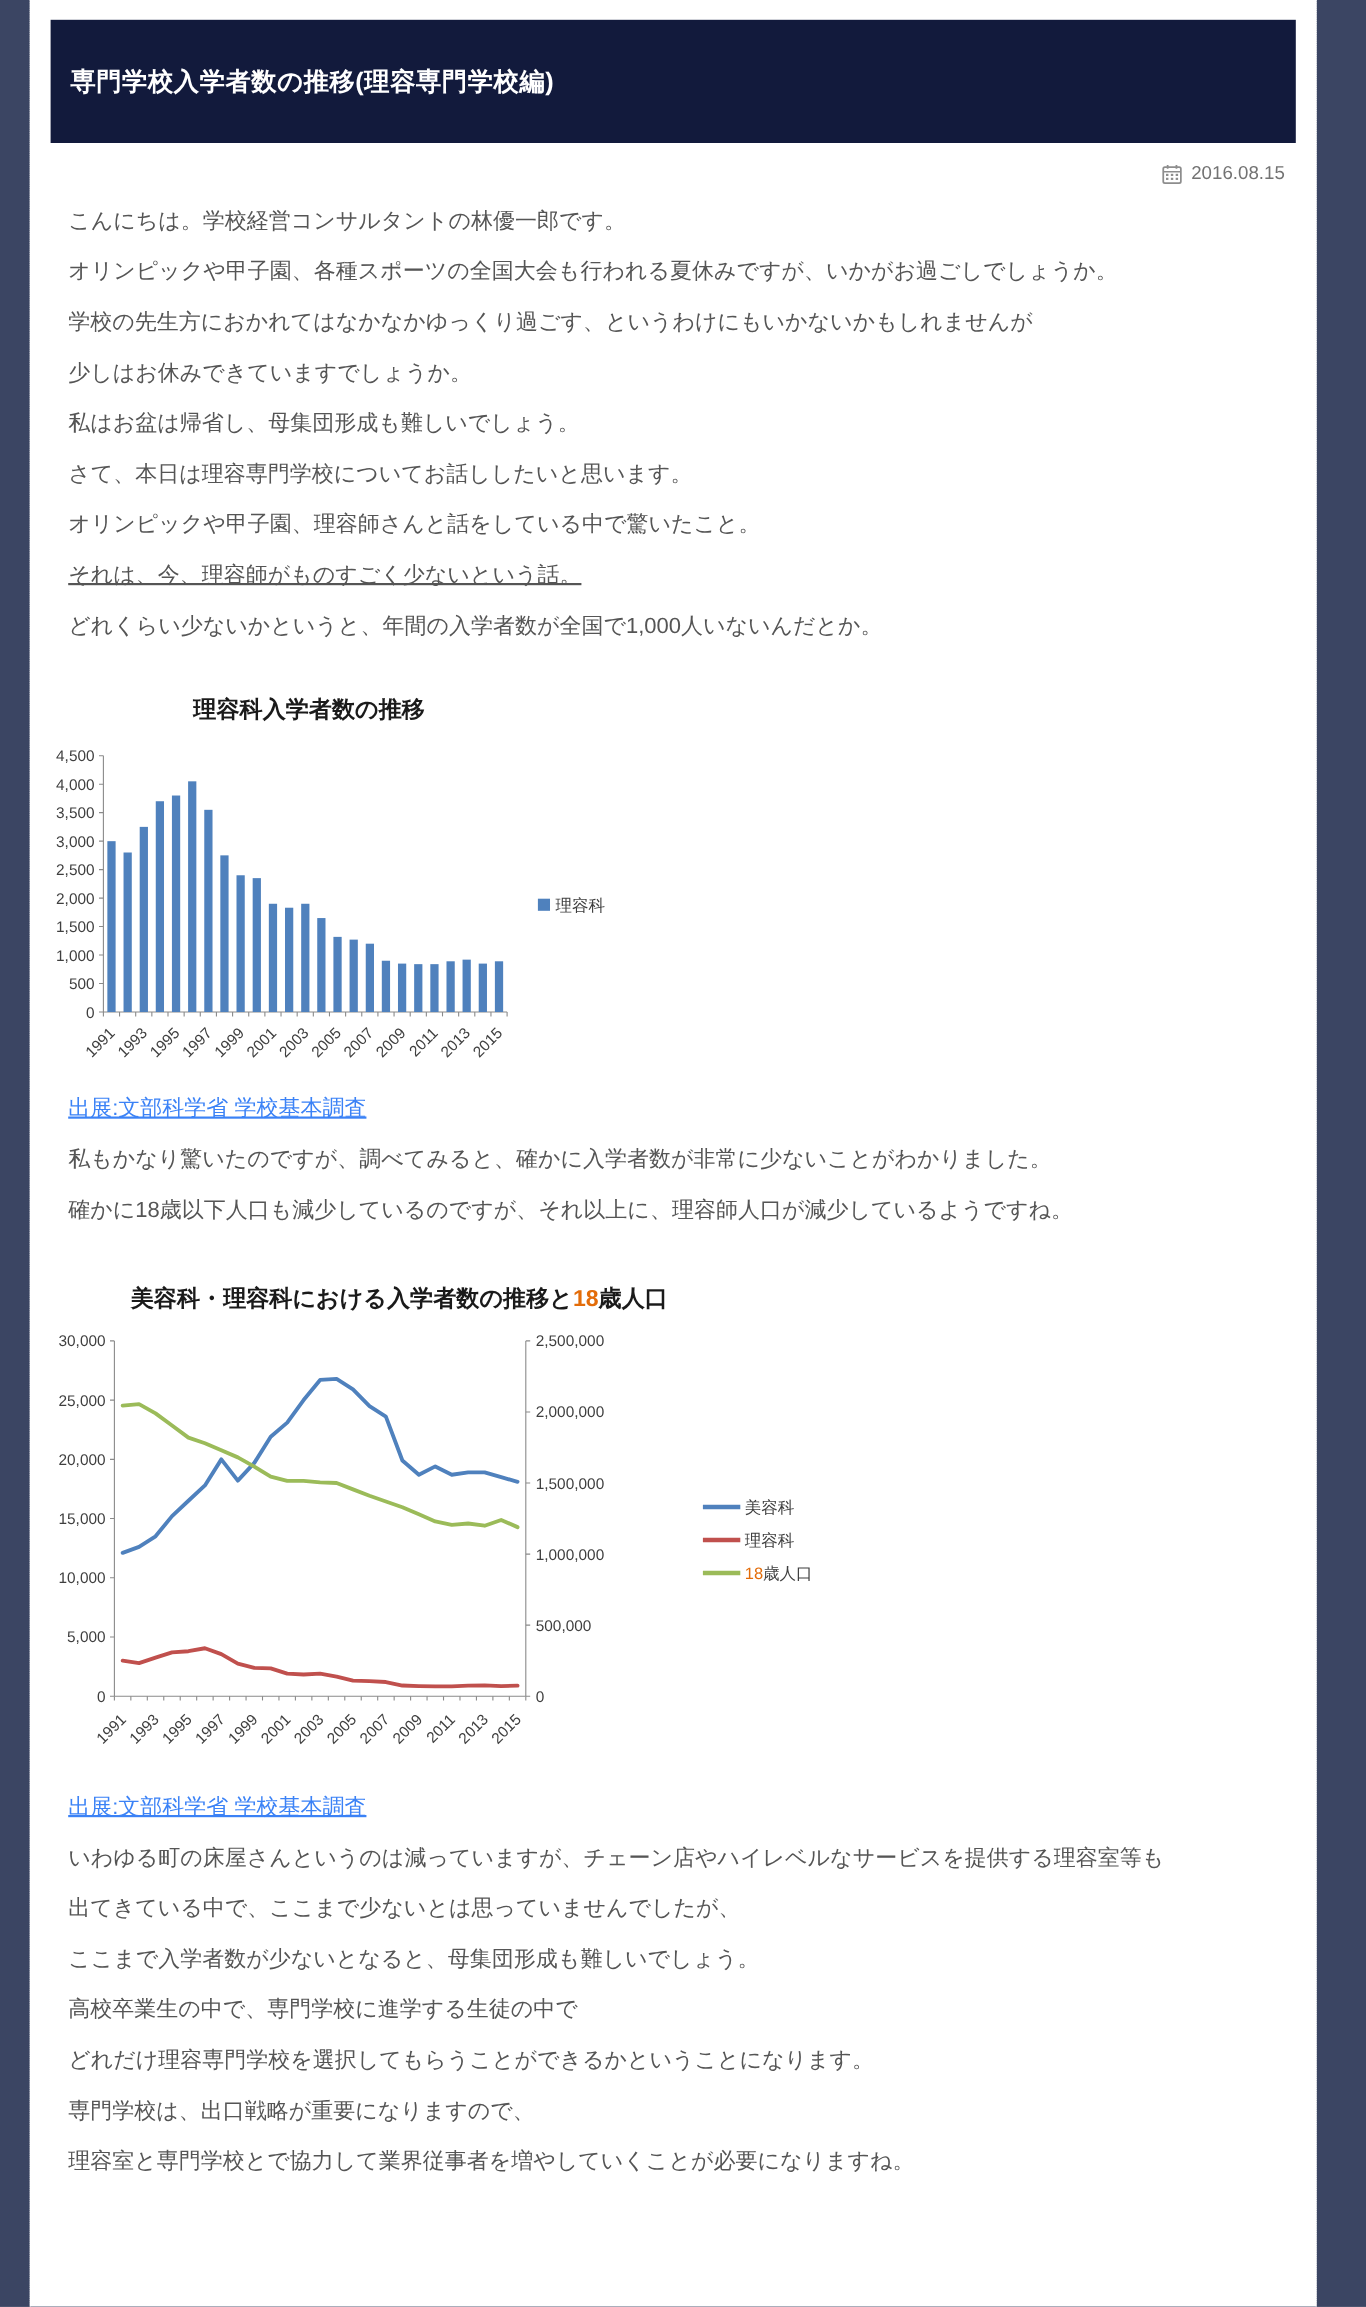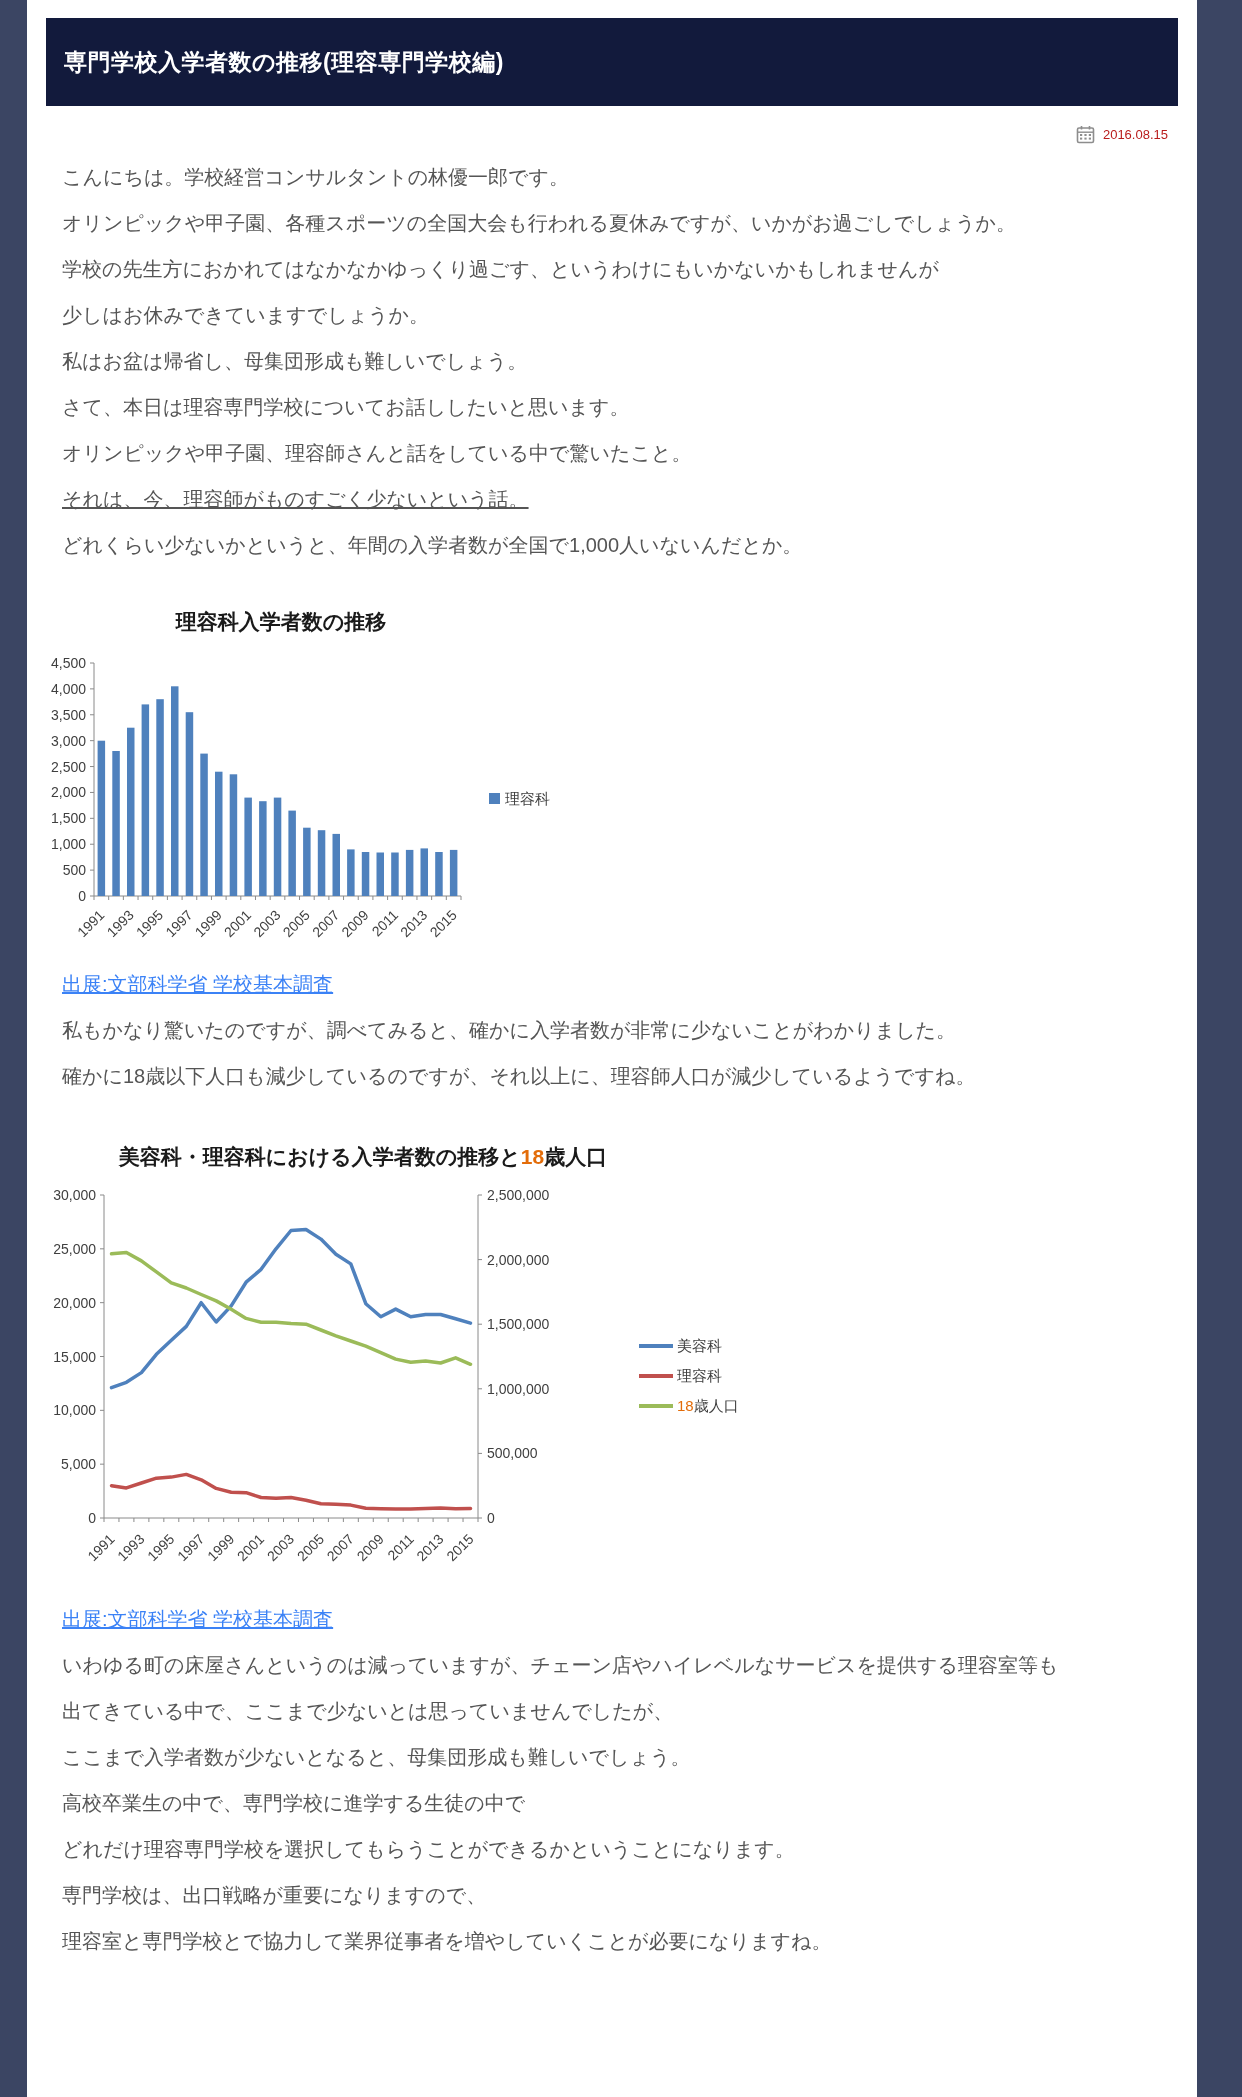--- a/index.html
+++ b/index.html
@@ -5,26 +5,26 @@
   html,body{margin:0;padding:0;}
   body{background:#3b4563;font-family:"Liberation Sans","DejaVu Sans",sans-serif;}
   .page{position:relative;width:1242px;height:2097px;background:#3b4563;overflow:hidden;}
   .card{
     position:absolute;top:0;left:27px;width:1170px;height:2097px;
     background:#ffffff;box-sizing:border-box;padding:0 18px;
     border-left:1px dotted rgba(255,255,255,.85);
     border-right:1px dotted rgba(255,255,255,.85);
   }
   .post-header{
-    margin-top:18px;height:88px;background:#121a3c;
+    margin-top:18px;height:112px;background:#121a3c;
     display:flex;align-items:center;padding-left:18px;box-sizing:border-box;
   }
   .post-header h1{margin:0;font-size:23px;font-weight:bold;color:#ffffff;letter-spacing:.5px;}
   .date-row{margin-top:16px;height:24px;display:flex;justify-content:flex-end;align-items:center;
-    color:#b91c1c;font-size:13px;padding-right:10px;}
+    color:#737373;font-size:17px;padding-right:10px;}
   .date-row .cal{display:inline-flex;margin-right:8px;}
   .body-text{color:#555555;font-size:20px;}
   p.ln{margin:16px;line-height:30px;white-space:nowrap;}
   .src{color:#3b82f6;text-decoration:underline;}
   .chart-title{font-weight:bold;font-size:21px;color:#1a1a1a;text-align:center;line-height:28px;}
   #chart1-title{width:470px;}
   #chart2-title{width:634px;}
   svg{display:block;font-family:"Liberation Sans","DejaVu Sans",sans-serif;}
   .ax{stroke:#8a8a8a;stroke-width:1;}
   .tick{font-size:14px;fill:#3f3f3f;}

